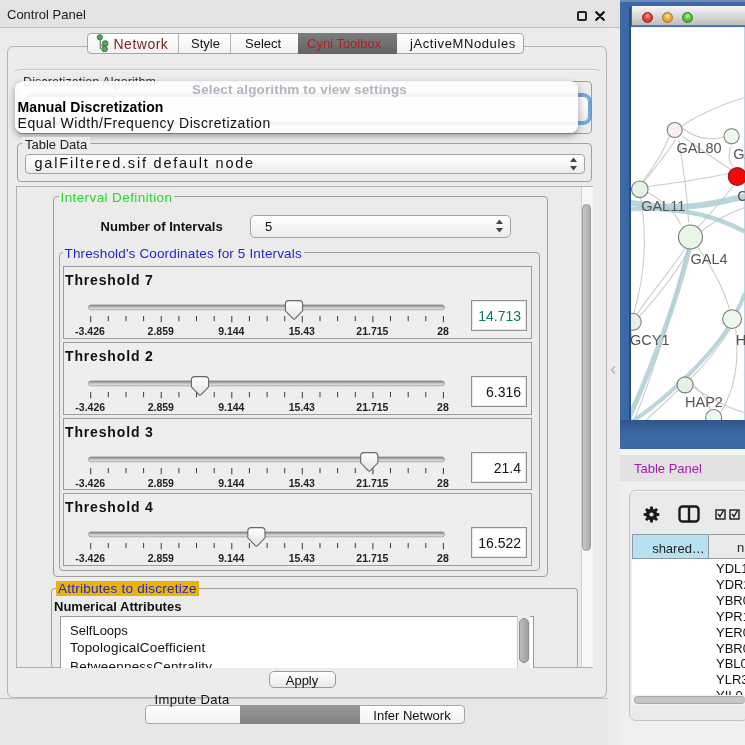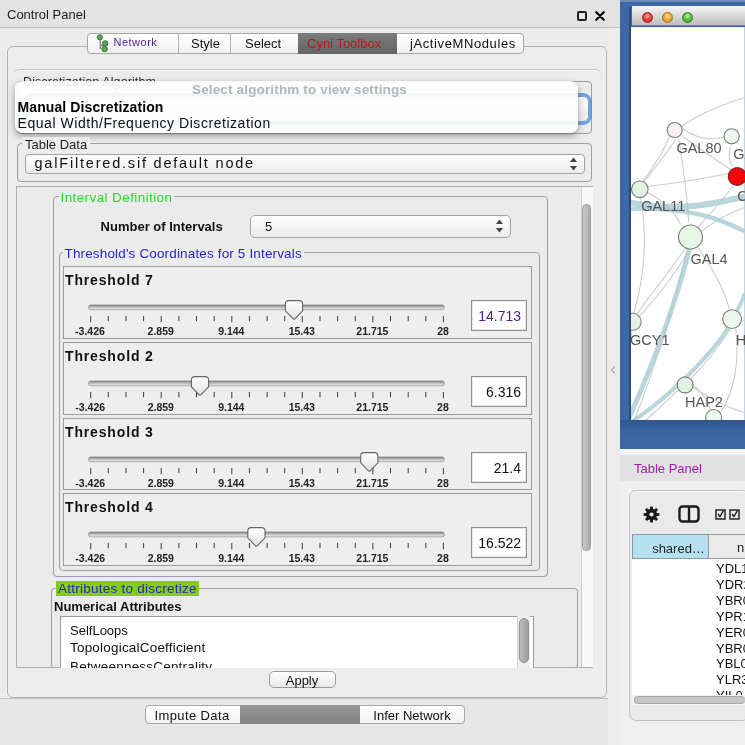--- a/index.html
+++ b/index.html
@@ -29,21 +29,21 @@
 <div class="abs" style="left:230px;top:33.5px;width:1px;height:19px;background:#b5b5b5;"></div>
 <div class="abs" style="left:298px;top:32.5px;width:99px;height:21px;background:linear-gradient(#7c7c7c,#646464);"></div>
 
 <svg class="abs" style="left:95px;top:33.5px;" width="14" height="18" viewBox="0 0 14 18">
 <path d="M5.3 3.5 V15" stroke="#8a8a8a" stroke-width="1.4" fill="none"></path>
 <path d="M5.3 11.5 Q10 11 10.2 9.8" stroke="#8a8a8a" stroke-width="1.4" fill="none"></path>
 <circle cx="4.8" cy="3.3" r="2.6" fill="#55a855" stroke="#2e6e2e" stroke-width="0.9"></circle>
 <circle cx="10.2" cy="9.5" r="2.8" fill="#55a855" stroke="#2e6e2e" stroke-width="0.9"></circle>
 <circle cx="9.6" cy="15" r="2.8" fill="#55a855" stroke="#2e6e2e" stroke-width="0.9"></circle>
 </svg>
-<div class="txt" style="left:113.5px;top:36px;font-size:11px;letter-spacing:0.5px;color:#4c1d95;">Network</div>
+<div class="txt" style="left:113.5px;top:36px;font-size:14px;letter-spacing:0.5px;color:#7f1d1d;">Network</div>
 <div class="txt" style="left:191px;top:36px;font-size:13px;color:#111;">Style</div>
 <div class="txt" style="left:245px;top:36px;font-size:13px;color:#111;">Select</div>
 <div class="txt" style="left:307px;top:36px;font-size:13px;color:#b91c1c;">Cyni Toolbox</div>
 <div class="txt" style="left:410px;top:36px;font-size:13px;letter-spacing:0.6px;color:#111;">jActiveMNodules</div>
 
 <div class="abs" style="left:16.5px;top:81px;width:575.5px;height:53px;border:1px solid #9e9e9e;border-radius:4px;"></div>
 <div class="txt" style="left:23px;top:75px;font-size:12.5px;color:#2a2a2a;letter-spacing:0.1px;">Discretization Algorithm</div>
 
 <div class="abs" style="left:25.5px;top:96px;width:563px;height:25.5px;background:linear-gradient(#ffffff,#ededed);border:1px solid #7d9ec8;border-radius:6px;box-shadow:0 0 0 3px rgba(77,144,219,0.78);"></div>
 
@@ -120,21 +120,21 @@
     </g>
 <path transform="translate(231.0,44)" d="M-8.6,-6 Q-8.6,-9.4 -5.2,-9.4 L5.2,-9.4 Q8.6,-9.4 8.6,-6 L8.6,0.8 L1.3,8.4 Q0,9.8 -1.3,8.4 L-8.6,0.8 Z" fill="url(#th)" stroke="#666" stroke-width="1.1"></path>
 </svg>
 <div class="txt" style="left:90px;top:325px;transform:translateX(-50%);font-size:10.5px;font-weight:bold;color:#222;">-3.426</div>
 <div class="txt" style="left:160.7px;top:325px;transform:translateX(-50%);font-size:10.5px;font-weight:bold;color:#222;">2.859</div>
 <div class="txt" style="left:231.3px;top:325px;transform:translateX(-50%);font-size:10.5px;font-weight:bold;color:#222;">9.144</div>
 <div class="txt" style="left:301.8px;top:325px;transform:translateX(-50%);font-size:10.5px;font-weight:bold;color:#222;">15.43</div>
 <div class="txt" style="left:372.4px;top:325px;transform:translateX(-50%);font-size:10.5px;font-weight:bold;color:#222;">21.715</div>
 <div class="txt" style="left:443px;top:325px;transform:translateX(-50%);font-size:10.5px;font-weight:bold;color:#222;">28</div>
 <div class="abs" style="left:471px;top:300px;width:55.5px;height:31px;background:#fff;border:1px solid #909090;box-shadow:0 0 0 1px #e8e8e8 inset;"></div>
-<div class="txt" style="left:521px;top:308px;transform:translateX(-100%);font-size:14px;color:#4c1d95;text-align:right;">14.713</div>
+<div class="txt" style="left:521px;top:308px;transform:translateX(-100%);font-size:14px;color:#0f766e;text-align:right;">14.713</div>
 
 <div class="abs" style="left:62.5px;top:341.8px;width:469px;height:72.8px;background:#eeeeee;border:1px solid #9b9b9b;"></div>
 <div class="txt" style="left:65px;top:347.8px;font-size:14px;font-weight:bold;letter-spacing:0.85px;color:#111;">Threshold 2</div>
 <svg class="abs" style="left:62.5px;top:341.8px;" width="469" height="72.8" viewBox="0 0 469 72.8">
 <rect x="25.5" y="38.9" width="356" height="4.9" rx="2.4" fill="url(#tg)" stroke="#8f8f8f" stroke-width="0.7"></rect>
 <g stroke="#3a3a3a" stroke-width="1">
       <path d="M27.7 50 V56.3"></path>
       <path d="M45.3 50 V55.2"></path>
       <path d="M63.0 50 V55.2"></path>
       <path d="M80.6 50 V55.2"></path>
@@ -237,37 +237,37 @@
 <div class="txt" style="left:90.2px;top:552.4px;transform:translateX(-50%);font-size:10.5px;font-weight:bold;color:#222;">-3.426</div>
 <div class="txt" style="left:160.8px;top:552.4px;transform:translateX(-50%);font-size:10.5px;font-weight:bold;color:#222;">2.859</div>
 <div class="txt" style="left:231.3px;top:552.4px;transform:translateX(-50%);font-size:10.5px;font-weight:bold;color:#222;">9.144</div>
 <div class="txt" style="left:301.8px;top:552.4px;transform:translateX(-50%);font-size:10.5px;font-weight:bold;color:#222;">15.43</div>
 <div class="txt" style="left:372.4px;top:552.4px;transform:translateX(-50%);font-size:10.5px;font-weight:bold;color:#222;">21.715</div>
 <div class="txt" style="left:442.9px;top:552.4px;transform:translateX(-50%);font-size:10.5px;font-weight:bold;color:#222;">28</div>
 <div class="abs" style="left:471px;top:527.4px;width:55.5px;height:31px;background:#fff;border:1px solid #909090;box-shadow:0 0 0 1px #e8e8e8 inset;"></div>
 <div class="txt" style="left:521px;top:535.4px;transform:translateX(-100%);font-size:14px;color:#111;">16.522</div>
 
 <div class="abs" style="left:50.5px;top:588px;width:527px;height:80px;border:1px solid #a0a0a0;border-radius:4px;border-bottom:none;"></div>
-<div class="txt" style="left:56px;top:581px;font-size:13.5px;letter-spacing:0.25px;color:#2525cf;background:#84cc16;padding:0 2px;">Attributes to discretize</div>
+<div class="txt" style="left:56px;top:581px;font-size:13.5px;letter-spacing:0.25px;color:#2525cf;background:#eab308;padding:0 2px;">Attributes to discretize</div>
 <div class="txt" style="left:54px;top:599px;font-size:13px;font-weight:bold;color:#111;">Numerical Attributes</div>
 <div class="abs" style="left:60px;top:616px;width:473.5px;height:51.5px;background:#fff;border:1px solid #9a9a9a;border-bottom:none;"></div>
 <div class="abs" style="left:517px;top:616px;width:13px;height:51.5px;background:#eeeeee;border-left:1px solid #ccc;"></div>
 <div class="abs" style="left:518.5px;top:618px;width:10px;height:45px;background:linear-gradient(90deg,#bdbdbd,#9f9f9f);border:1px solid #909090;border-radius:5px;"></div>
 <div class="txt" style="left:70px;top:623px;font-size:13px;color:#111;">SelfLoops</div>
 <div class="txt" style="left:70px;top:640px;font-size:13.5px;letter-spacing:0.2px;color:#111;">TopologicalCoefficient</div>
 <div class="abs" style="left:70px;top:656.5px;width:200px;height:11px;overflow:hidden;"><span style="font-size:13.5px;letter-spacing:0.2px;color:#111;white-space:nowrap;">BetweennessCentrality</span></div>
 
 <div class="abs" style="left:269px;top:671px;width:67px;height:17px;background:linear-gradient(#ffffff,#e9e9e9);border:1px solid #9a9a9a;border-radius:5px;"></div>
 <div class="txt" style="left:302px;top:673px;transform:translateX(-50%);font-size:13px;color:#111;">Apply</div>
 
 <div class="abs" style="left:0;top:698px;width:612px;height:47px;background:#e7e7e7;border-top:1px solid #c2c2c2;"></div>
 
 <div class="abs" style="left:145px;top:705px;width:320px;height:19px;background:linear-gradient(#ffffff,#f1f1f1);border:1px solid #a6a6a6;border-radius:4px;"></div>
 <div class="abs" style="left:239.5px;top:705px;width:120px;height:19px;background:linear-gradient(#989898,#828282);"></div>
-<div class="txt" style="left:192px;top:708px;transform:translateX(-50%);font-size:13px;letter-spacing:0.4px;color:#111;">Impute Data</div>
+<div class="txt" style="left:192px;top:692px;transform:translateX(-50%);font-size:13px;letter-spacing:0.4px;color:#111;">Impute Data</div>
 <div class="txt" style="left:299.5px;top:708px;transform:translateX(-50%);font-size:13px;color:#fff;margin-top:40px;">Discretize Data</div>
 <div class="txt" style="left:412px;top:708px;transform:translateX(-50%);font-size:13px;color:#111;">Infer Network</div>
 
 <div class="abs" style="left:607.5px;top:29px;width:12.5px;height:716px;background:#ececec;"></div>
 <svg class="abs" style="left:609px;top:365px;" width="8" height="10" viewBox="0 0 8 10">
     <path d="M6 1.5 L2.5 5 L6 8.5" stroke="#ababab" stroke-width="1.1" fill="none"></path>
   </svg>
 
 <div class="abs" style="left:620px;top:0;width:125px;height:1.5px;background:#6e8cb7;"></div>
 <div class="abs" style="left:620px;top:1.5px;width:125px;height:448px;background:#3c69a6;"></div>

